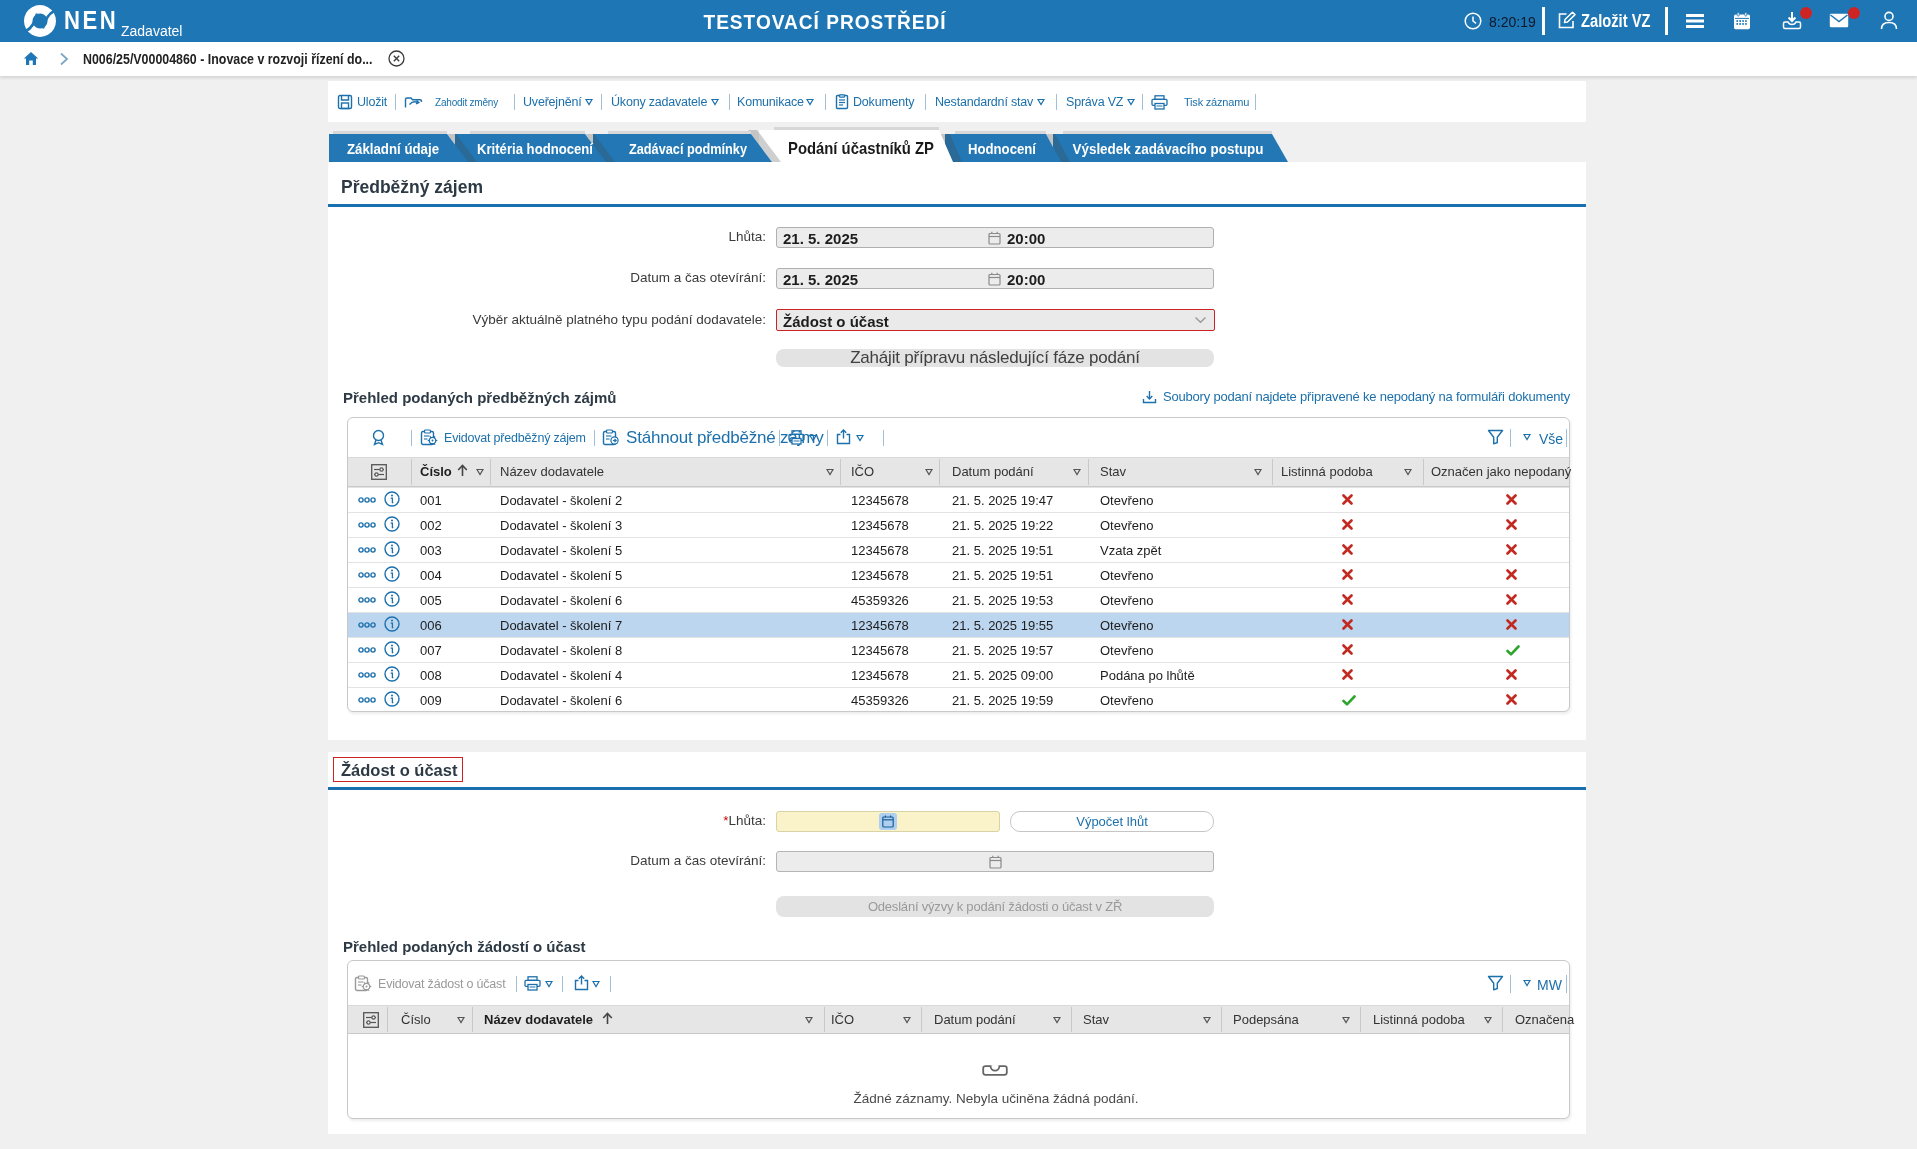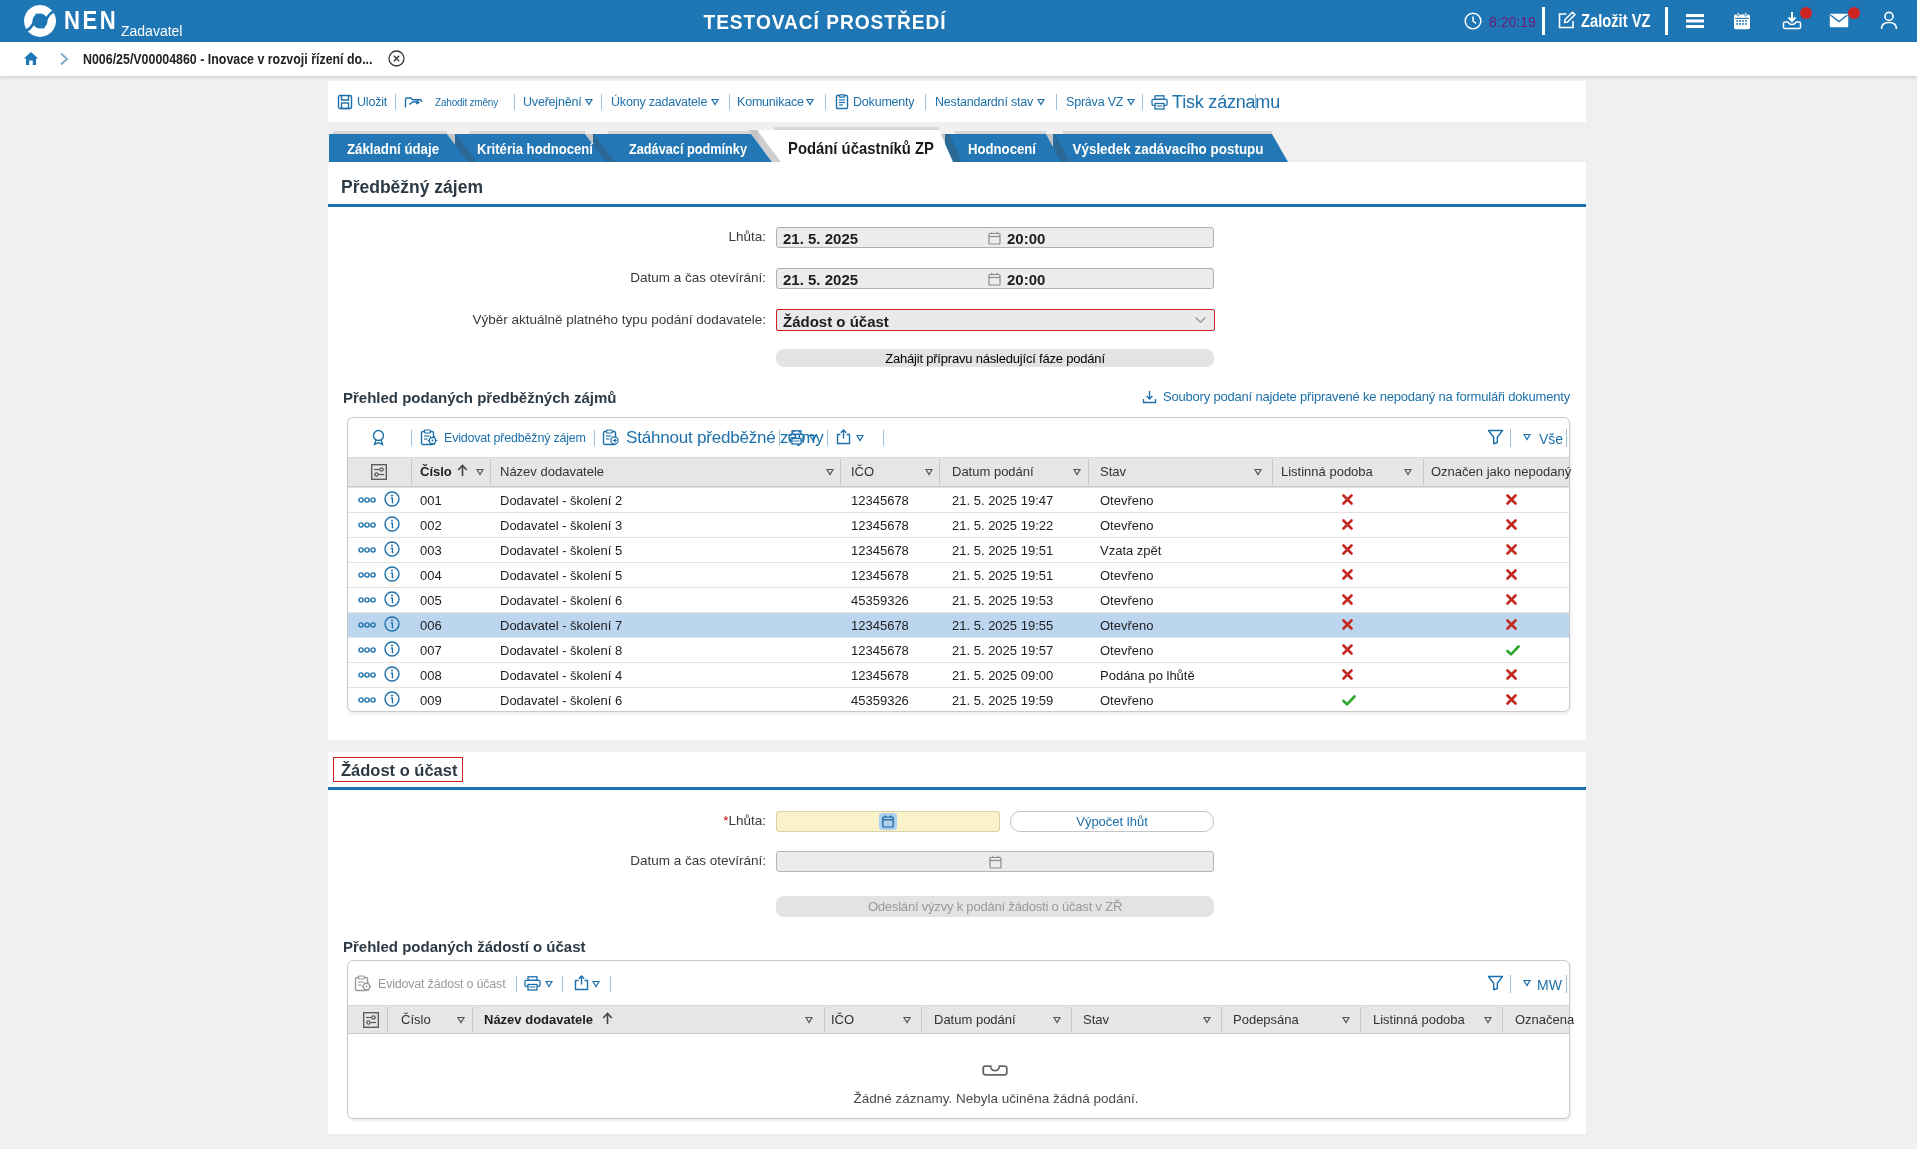--- a/index.html
+++ b/index.html
@@ -23,21 +23,21 @@
   </div>
 <div style="position:absolute;left:64px;top:5px;"><span style="display:inline-block;transform:scaleX(0.85);transform-origin:left;color:#fff;font-size:26px;font-weight:bold;letter-spacing:3px">NEN</span></div>
 <div style="position:absolute;left:121px;top:22px;"><span style="color:#fff;font-size:14px">Zadavatel</span></div>
 <div style="position:absolute;left:825px;top:11px;transform:translateX(-50%)"><span style="display:inline-block;transform:scaleX(0.98);color:#fff;font-size:19.5px;font-weight:bold;letter-spacing:1px;white-space:nowrap">TESTOVACÍ PROSTŘEDÍ</span></div>
 <div style="position:absolute;left:1464px;top:12px;">
     <svg width="18" height="18" viewBox="0 0 18 18" style="">
       <circle cx="9" cy="9" r="7.8" fill="none" stroke="#ffffff" stroke-width="1.5"></circle>
 <path d="M9 4.5 V9 L12 11.3" fill="none" stroke="#ffffff" stroke-width="1.5"></path>
     </svg>
   </div>
-<div style="position:absolute;left:1489px;top:13px;"><span style="color:#701a75;font-size:14px">8:20:19</span></div>
+<div style="position:absolute;left:1489px;top:13px;"><span style="color:#0f172a;font-size:14px">8:20:19</span></div>
 <div class="ab" style="left:1542px;top:7px;width:2.5px;height:28px;background:#fff"></div>
 <div style="position:absolute;left:1557px;top:11px;">
     <svg width="20" height="19" viewBox="0 0 20 19" style="">
       <path d="M16 10 V16.5 H2.5 V3 H9.5" fill="none" stroke="#ffffff" stroke-width="1.6"></path>
 <path d="M8 8.5 L15.5 1.2 L18 3.6 L10.5 11 L7.5 11.6 Z" fill="none" stroke="#ffffff" stroke-width="1.5" stroke-linejoin="round"></path>
     </svg>
   </div>
 <div style="position:absolute;left:1581px;top:11px;"><span style="display:inline-block;transform:scaleX(0.84);transform-origin:left;color:#fff;font-size:17.5px;font-weight:bold;white-space:nowrap">Založit VZ</span></div>
 <div class="ab" style="left:1665px;top:7px;width:2.5px;height:28px;background:#fff"></div>
 <div style="position:absolute;left:1686px;top:13px;">
@@ -163,21 +163,21 @@
     </svg>
   </div>
 <div class="tsep" style="left:1056px;top:94px;height:16px"></div>
 <div class="tseg" style="left:1066px;top:93px;height:18px;font-size:12.5px;gap:4px">
     <span>Správa VZ</span>
     <svg width="8" height="8" viewBox="0 0 8 8" style="">
       <polygon points="1,1.5 7,1.5 4.0,6.5" fill="none" stroke="#1c70ab" stroke-width="1.2"></polygon>
     </svg>
   </div>
 <div class="tsep" style="left:1142px;top:94px;height:16px"></div>
-<div class="tseg" style="left:1151px;top:93px;height:18px;font-size:18px;gap:4px">
+<div class="tseg" style="left:1151px;top:93px;height:18px;font-size:11px;gap:16px">
     <svg width="17" height="15" viewBox="0 0 17 15" style="">
       <rect x="4" y="0.8" width="9" height="3.5" fill="none" stroke="#1c70ab" stroke-width="1.3"></rect>
 <rect x="1" y="4.3" width="15" height="6" rx="1" fill="none" stroke="#1c70ab" stroke-width="1.3"></rect>
 <rect x="4" y="8.5" width="9" height="5.5" fill="#fff" stroke="#1c70ab" stroke-width="1.3"></rect>
 <line x1="5.5" y1="11" x2="11.5" y2="11" stroke="#1c70ab" stroke-width="1"></line>
     </svg>
     <span>Tisk záznamu</span>
   </div>
 <div class="tsep" style="left:1255px;top:94px;height:16px"></div>
 <div style="position:absolute;left:328px;top:127px;">
@@ -235,21 +235,21 @@
 <div style="position:absolute;left:1007px;top:271px;"><span class="val">20:00</span></div>
 <div class="lbl" style="left:0;top:312px;width:766px;text-align:right">Výběr aktuálně platného typu podání dodavatele:</div>
 <div class="ab" style="left:776px;top:309px;width:439px;height:22px;background:#eaeaea;border:1.5px solid #cc2222;border-radius:2px"></div>
 <div style="position:absolute;left:783px;top:313px;"><span class="val">Žádost o účast</span></div>
 <div style="position:absolute;left:1194px;top:316px;">
     <svg width="13" height="8" viewBox="0 0 13 8" style="">
       <polyline points="1.5,1.5 6.5,6.3 11.5,1.5" fill="none" stroke="#9a9a9a" stroke-width="1.4"></polyline>
     </svg>
   </div>
 <div class="ab" style="left:776px;top:349px;width:438px;height:18px;background:#e3e3e3;border-radius:8px;display:flex;align-items:center;justify-content:center">
-    <span style="color:#000000;font-size:13px;letter-spacing:-0.2px">Zahájit přípravu následující fáze podání</span>
+    <span style="color:#404040;font-size:17px;letter-spacing:-0.2px">Zahájit přípravu následující fáze podání</span>
   </div>
 <div style="position:absolute;left:343px;top:389px;"><span style="font-size:15px;font-weight:bold;color:#2d3a45">Přehled podaných předběžných zájmů</span></div>
 <div class="ab" style="left:0;top:389px;width:1570px;display:flex;justify-content:flex-end;align-items:center;gap:6px">
     <span style="margin-top:1px">
       <svg width="15" height="14" viewBox="0 0 15 14" style="">
         <path d="M1.5 9 V12.5 H13.5 V9" fill="none" stroke="#1c70ab" stroke-width="1.4"></path>
 <line x1="7.5" y1="1" x2="7.5" y2="8.5" stroke="#1c70ab" stroke-width="1.4"></line>
 <path d="M4.7 6 L7.5 8.9 L10.3 6" fill="none" stroke="#1c70ab" stroke-width="1.4"></path>
       </svg>
     </span>

